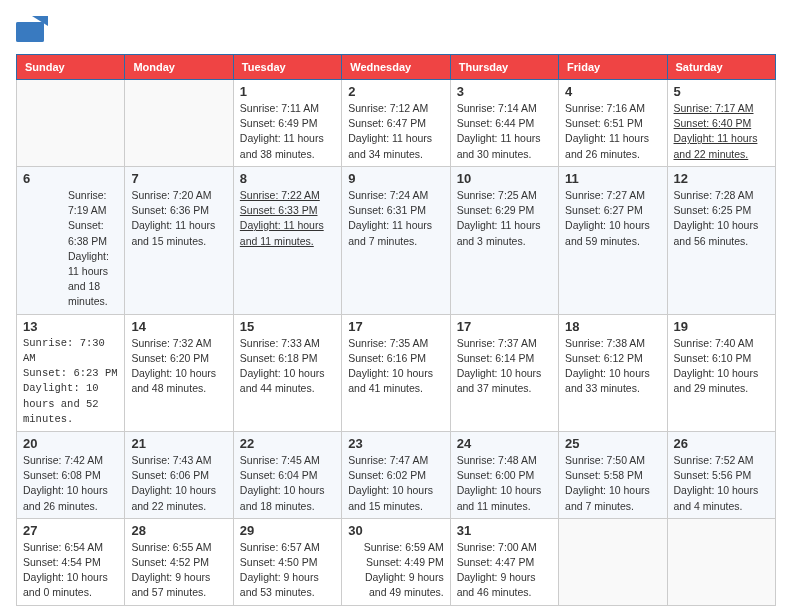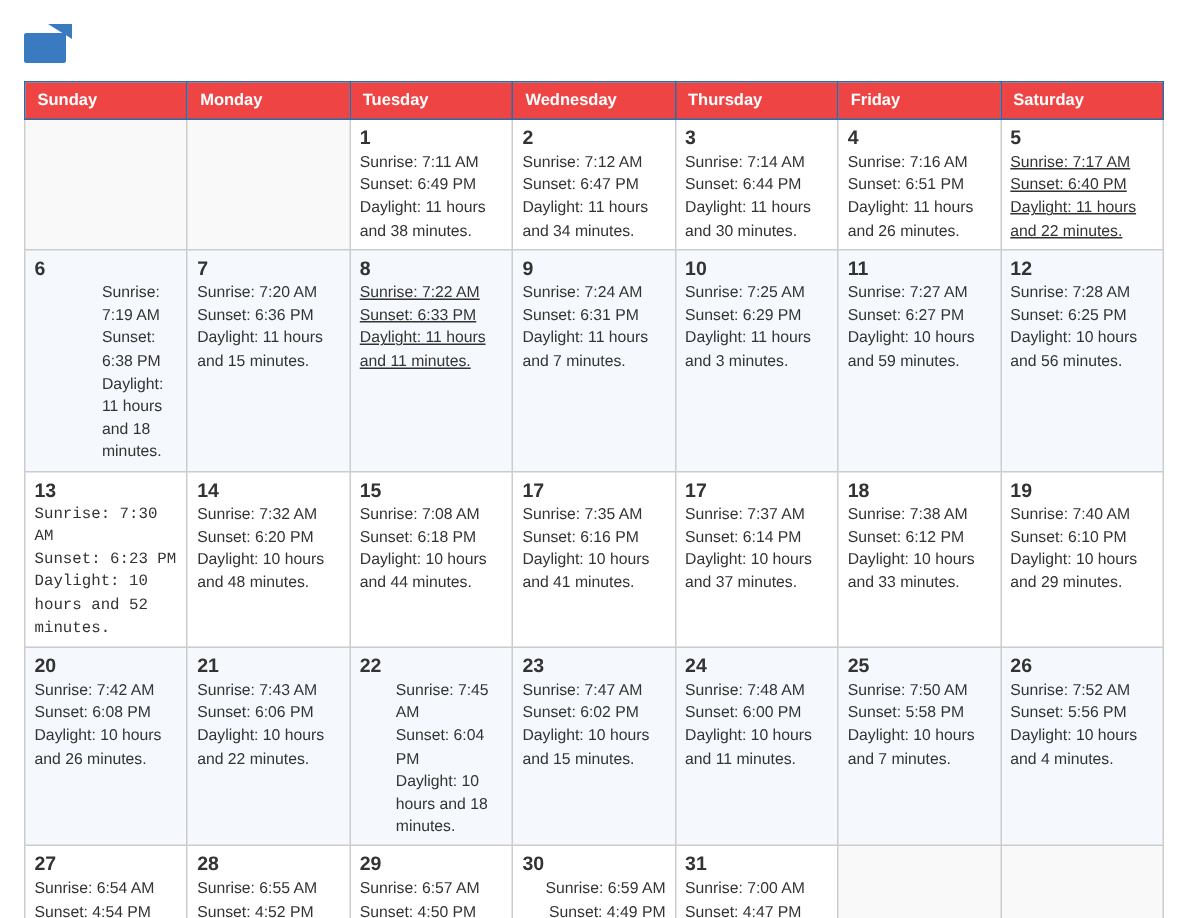--- a/index.html
+++ b/index.html
@@ -208,21 +208,21 @@
 Daylight: 10 hours and 52 minutes.</div>
         </td>
         <td>
           <span class="day-number">14</span>
           <div class="day-info" style="white-space: pre-line;">Sunrise: 7:32 AM
 Sunset: 6:20 PM
 Daylight: 10 hours and 48 minutes.</div>
         </td>
         <td>
           <span class="day-number">15</span>
-          <div class="day-info" style="white-space: pre-line;">Sunrise: 7:08 AM
+          <div class="day-info" style="white-space: pre-line;">Sunrise: 7:33 AM
 Sunset: 6:18 PM
 Daylight: 10 hours and 44 minutes.</div>
         </td>
         <td>
           <span class="day-number">17</span>
           <div class="day-info" style="white-space: pre-line;">Sunrise: 7:35 AM
 Sunset: 6:16 PM
 Daylight: 10 hours and 41 minutes.</div>
         </td>
         <td>
@@ -252,21 +252,21 @@
 Daylight: 10 hours and 26 minutes.</div>
         </td>
         <td>
           <span class="day-number">21</span>
           <div class="day-info" style="white-space: pre-line;">Sunrise: 7:43 AM
 Sunset: 6:06 PM
 Daylight: 10 hours and 22 minutes.</div>
         </td>
         <td>
           <span class="day-number">22</span>
-          <div class="day-info" style="white-space: pre-line; margin-left: 24px;">Sunrise: 7:45 AM
+          <div class="day-info" style="white-space: pre-line;">Sunrise: 7:45 AM
 Sunset: 6:04 PM
 Daylight: 10 hours and 18 minutes.</div>
         </td>
         <td>
           <span class="day-number">23</span>
           <div class="day-info" style="white-space: pre-line;">Sunrise: 7:47 AM
 Sunset: 6:02 PM
 Daylight: 10 hours and 15 minutes.</div>
         </td>
         <td>

